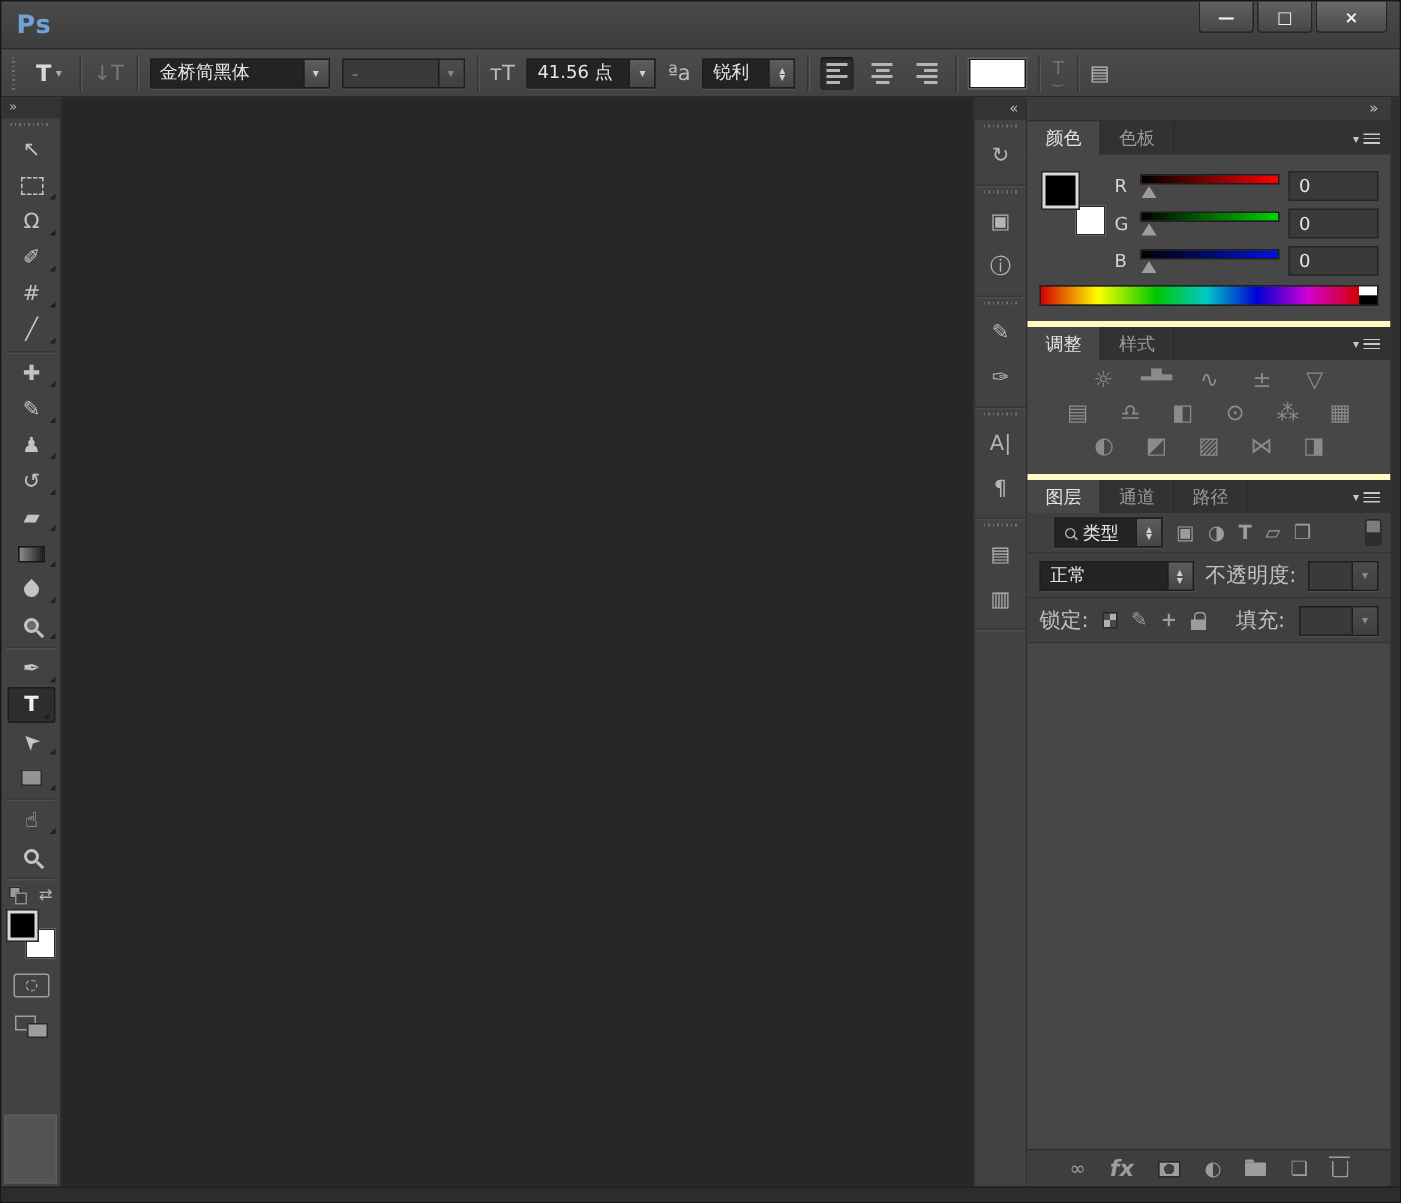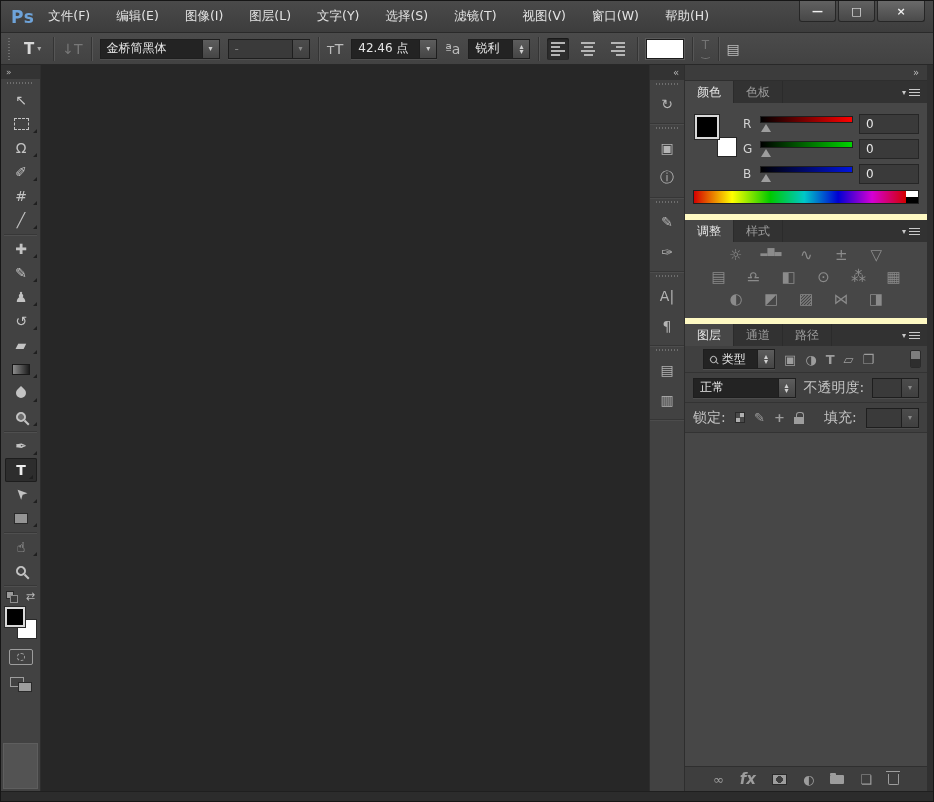--- a/index.html
+++ b/index.html
@@ -99,21 +99,21 @@
   
   .dockstrip { width:36px; background:#424242; border-left:1px solid #2e2e2e; border-right:1px solid #2e2e2e; display:flex; flex-direction:column; }
   .ds-head { height:15px; background:#333333; color:#b5b5b5; font-size:10px; display:flex; align-items:center; justify-content:flex-end; padding-right:5px; }
   .ds-group { border-bottom:1px solid #363636; box-shadow:0 1px 0 #4c4c4c; padding-bottom:4px; }
   .ds-icon { height:30px; display:flex; align-items:center; justify-content:center; color:#b5b5b5; font-size:14px; }
 
   
   .paneldock { width:242px; background:#474747; display:flex; flex-direction:column; }
   .pd-head { height:16px; background:#3c3c3c; border-bottom:1px solid #2e2e2e; color:#bdbdbd; font-size:10px;
     display:flex; align-items:center; justify-content:flex-end; padding-right:8px; }
-  .panel { display:flex; flex-direction:column; border-bottom:6px solid #fef9c3; }
+  .panel { display:flex; flex-direction:column; border-bottom:4px solid #fef9c3; }
   .tabbar { height:22px; background:#323232; display:flex; align-items:stretch; }
   .tab { padding:0 12px; display:flex; align-items:center; color:#9b9b9b; font-size:12px; border-right:1px solid #2b2b2b; }
   .tab.active { background:#474747; color:#e4e4e4; }
   .panelmenu { margin-left:auto; display:flex; align-items:center; gap:3px; padding-right:7px; }
   .panelmenu .v { color:#c9c9c9; font-size:8px; }
   .panelmenu .lines { width:11px; height:7px;
     background-image:repeating-linear-gradient(#c9c9c9 0 1px, transparent 1px 3px); }
 
   
   .color-body { display:flex; padding:10px 8px 4px 8px; gap:8px; }
@@ -185,32 +185,20 @@
   .edge { width:6px; background:#303030; }
   .bottomstrip { position:absolute; left:0; right:0; bottom:0; height:10px; background:#2c2c2c; border-top:1px solid #1f1f1f; }
 </style>
 </head>
 <body>
 
 <div class="window">
 
   <div class="titlebar">
     <span class="logo">Ps</span>
-    <nav class="menus">
-      <span class="menu">文件(F)</span>
-      <span class="menu">编辑(E)</span>
-      <span class="menu">图像(I)</span>
-      <span class="menu">图层(L)</span>
-      <span class="menu">文字(Y)</span>
-      <span class="menu">选择(S)</span>
-      <span class="menu">滤镜(T)</span>
-      <span class="menu">视图(V)</span>
-      <span class="menu">窗口(W)</span>
-      <span class="menu">帮助(H)</span>
-    </nav>
     <div class="winbtns">
       <div class="wbtn">
           <span>—</span>
         </div>
       <div class="wbtn">
           <span>□</span>
         </div>
       <div class="wbtn close">
           <span>×</span>
         </div>
@@ -230,21 +218,21 @@
       <span class="val">金桥简黑体</span>
       <span class="btn">▾</span>
     </div>
     <div class="combo disabled" style="width:82px">
       <span class="val">-</span>
       <span class="btn">▾</span>
     </div>
     <div class="ob-sep"></div>
     <span class="ob-icon">ᴛT</span>
     <div class="combo" style="width:86px">
-      <span class="val">42.46 点</span>
+      <span class="val">41.56 点</span>
       <span class="btn">▾</span>
     </div>
     <span class="ob-icon">ªa</span>
     <div class="combo" style="width:62px">
       <span class="val">锐利</span>
       <span class="btn">
           <span>▴</span>
           <span>▾</span>
         </span>
     </div>

